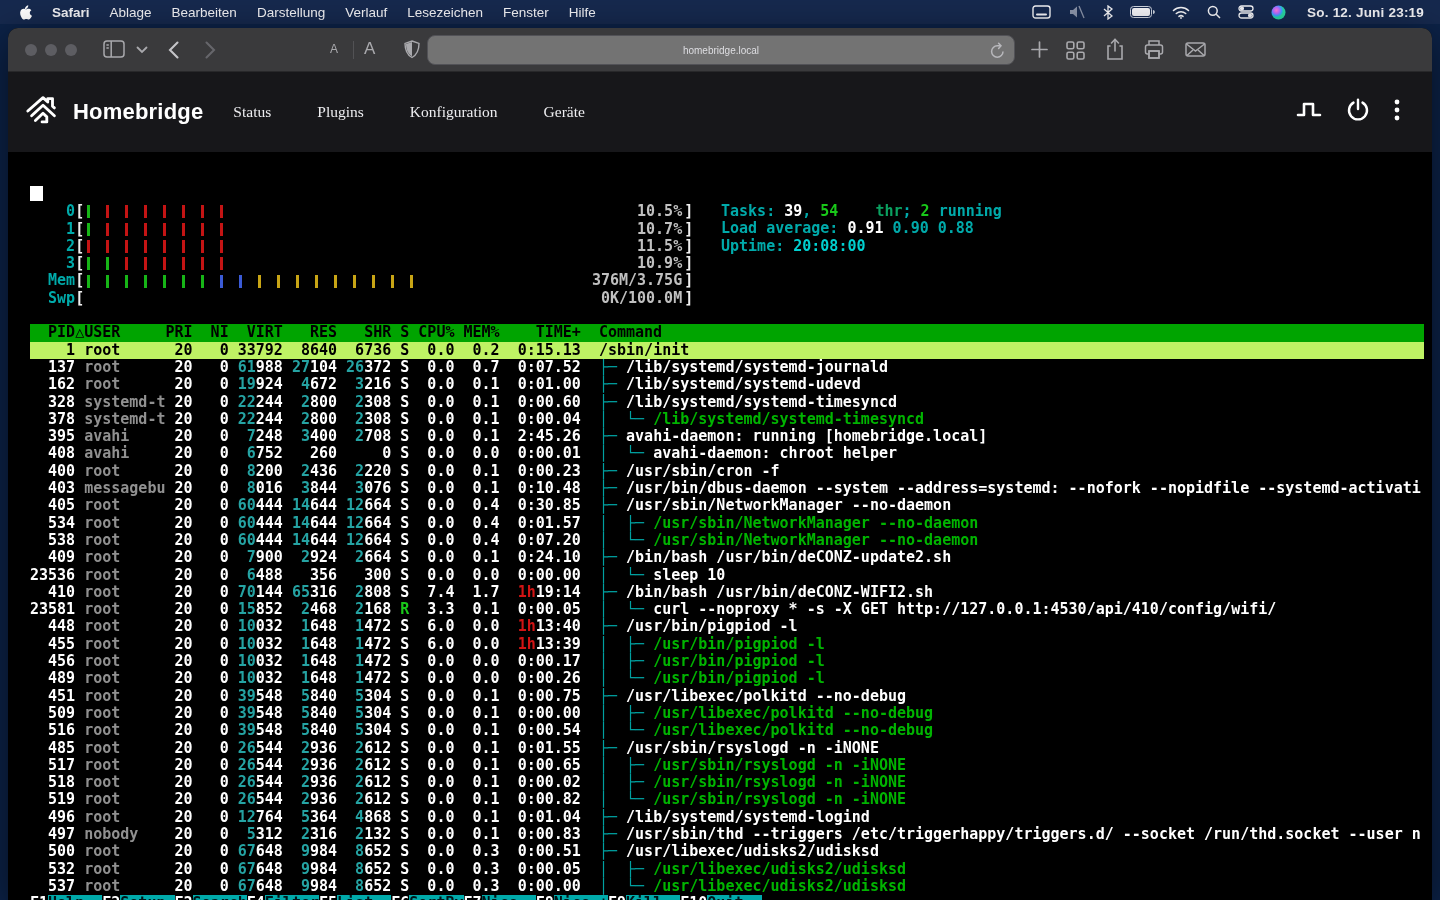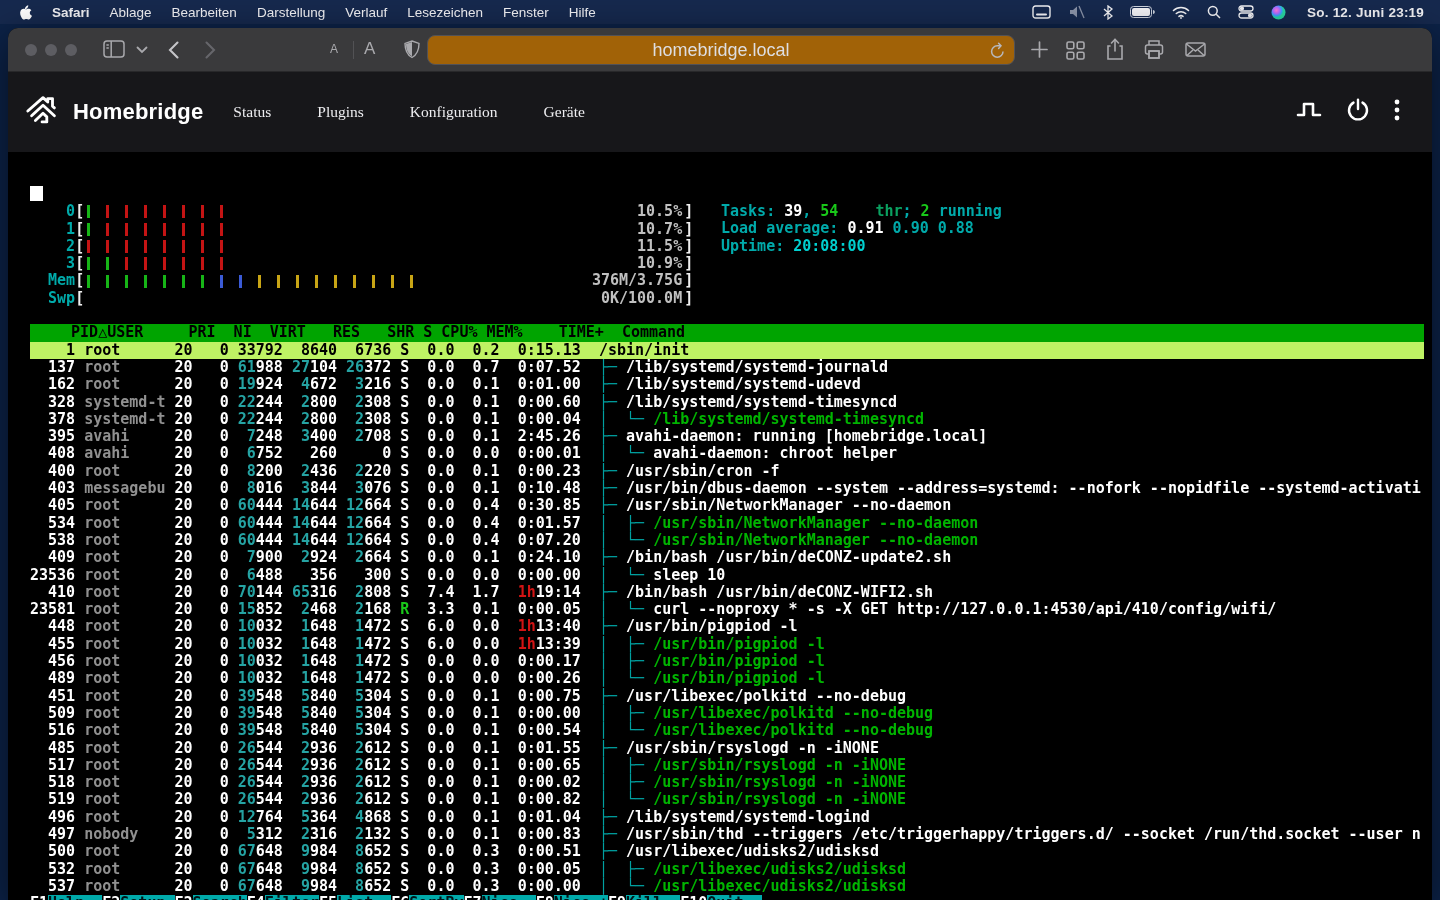--- a/index.html
+++ b/index.html
@@ -19,23 +19,23 @@
   
   .window { position:absolute; top:28px; left:8px; right:8px; bottom:0;
     border-radius:10px 10px 0 0; overflow:hidden; background:#000;
     box-shadow:0 10px 40px rgba(0,0,0,.55); }
 
   .toolbar { position:relative; height:44px; background:#3a3a3c; border-bottom:1px solid #28282a; }
   .light { position:absolute; top:16px; width:12px; height:12px; border-radius:50%; background:#5d5d62; }
   .ticon { position:absolute; color:#a9a9ad; display:flex; align-items:center; justify-content:center; }
   .ticon svg { display:block; }
   .divider { position:absolute; top:13px; width:1px; height:18px; background:#525255; }
-  .urlfield { position:absolute; left:419px; top:7px; width:588px; height:30px; background:#a16207;
+  .urlfield { position:absolute; left:419px; top:7px; width:588px; height:30px; background:#737373;
     border:1px solid #525257; border-radius:8px; display:flex; align-items:center; justify-content:center;
-    color:#dedee2; font-size:18px; }
+    color:#dedee2; font-size:10px; }
   .urlfield .reload { position:absolute; right:9px; top:6px; color:#b8b8bc; }
 
   
   .app-header { position:relative; height:80px; background:#17171a; display:flex; align-items:center; padding:0 16px; }
   .brand { color:#fff; font-size:22px; font-weight:700; margin-left:11px; letter-spacing:.2px; }
   .nav { display:flex; gap:46px; margin-left:30px;font-family:Liberation Serif, serif; }
   .nav-item { color:#ededf0; font-size:15.5px; cursor:default; }
   .hdr-actions { margin-left:auto; display:flex; align-items:center; gap:24px; padding-right:16px; color:#fff; }
 
   
@@ -60,21 +60,21 @@
   .mbar { display:inline-flex; align-items:center; gap:16px; width:600px; height:17.3px;
     position:relative; vertical-align:top; padding-left:3px; }
   .tick { width:3px; height:13px; flex:none; }
   .t-green { background:#17b517; } .t-red { background:#c41414; }
   .t-blue { background:#3b5bd6; }  .t-yellow { background:#c8a515; }
   .mval { position:absolute; right:2px; top:0; color:#c0c0c0; }
 
   .summary { position:absolute; left:705px; top:23px; }
 
   .hdr-row { background:#00a400; color:#000; width:100%; }
-  .hdr-row span { color:#000;padding-left:23px; }
+  .hdr-row span { color:#000; }
   .sel { background:#bef264; width:100%; }
   .sel span { color:#000 !important; }
 
   .fk-key { color:#ffffff; }
   .fk-lab { background:#00aaaa; color:#00161a; }
 </style>
 </head>
 <body>
 
 <div class="menubar">

